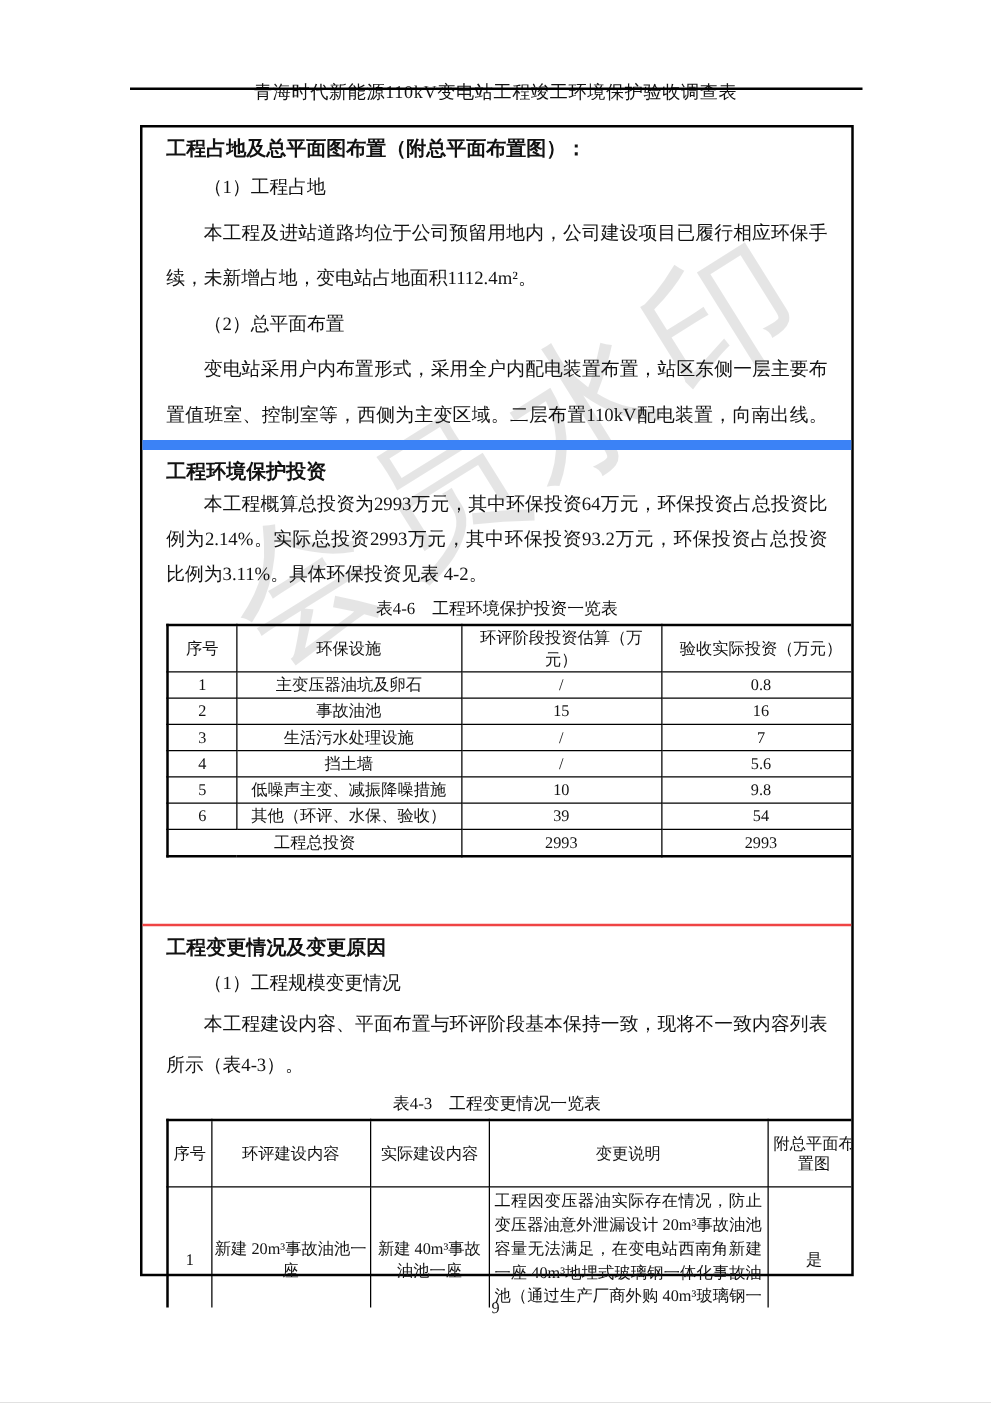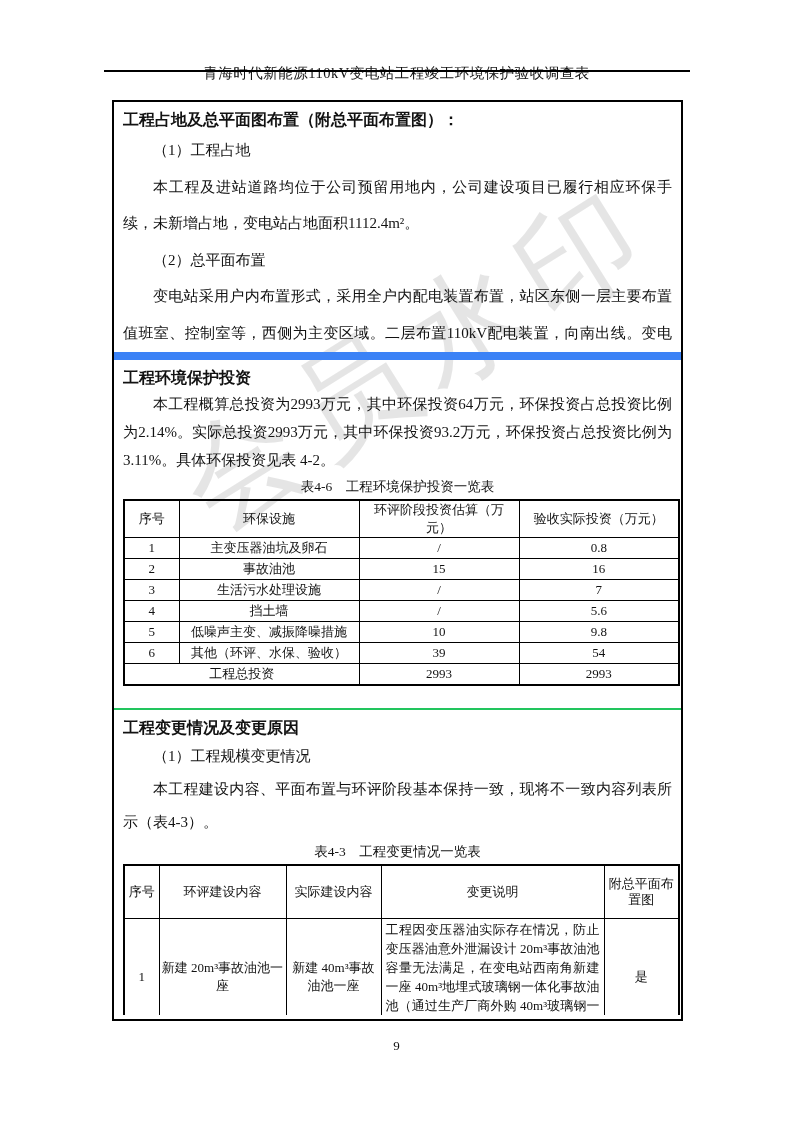--- a/index.html
+++ b/index.html
@@ -21,24 +21,24 @@
     text-align:center; font-size:14.5px; letter-spacing:0.5px; z-index:1;
   }
   .header-rule {
     position:absolute; top:70px; left:104px; width:586px; height:2px;
     background:#000; z-index:1;
   }
   .main-box {
     position:absolute; left:112px; top:100px; width:571px; height:921px;
     border:2px solid #000; box-sizing:border-box; z-index:1; background:transparent;
   }
-  .section { box-sizing:border-box; padding:0 9px; overflow:hidden; }
+  .section { box-sizing:border-box; padding:0 19px; overflow:hidden; }
   .sec-1 { height:250px; }
   .sec-2 { height:356px; border-top:8px solid #3b82f6; }
-  .sec-3 { height:307px; border-top:2px solid #22c55e; }
+  .sec-3 { height:307px; border-top:2px solid #ef4444;margin-top:31px; }
   .sec-title { font-weight:bold; font-size:16px; padding-top:6px; line-height:24px; }
   .para { margin:0; font-size:15px; text-indent:2em; text-align:justify; }
   .sec-1 .para { line-height:36.5px; }
   .sec-2 .para { line-height:28px; }
   .sec-3 .para { line-height:33px; }
   .tbl-caption { text-align:center; font-size:13.5px; line-height:20px; margin-top:3px; }
   table { border-collapse:collapse; table-layout:fixed; margin:2px auto 0 auto; background:transparent; }
   table, th, td { border:1px solid #000; }
   table { border-width:2px; }
   th, td { padding:0 2px; text-align:center; vertical-align:middle; overflow:hidden; }

